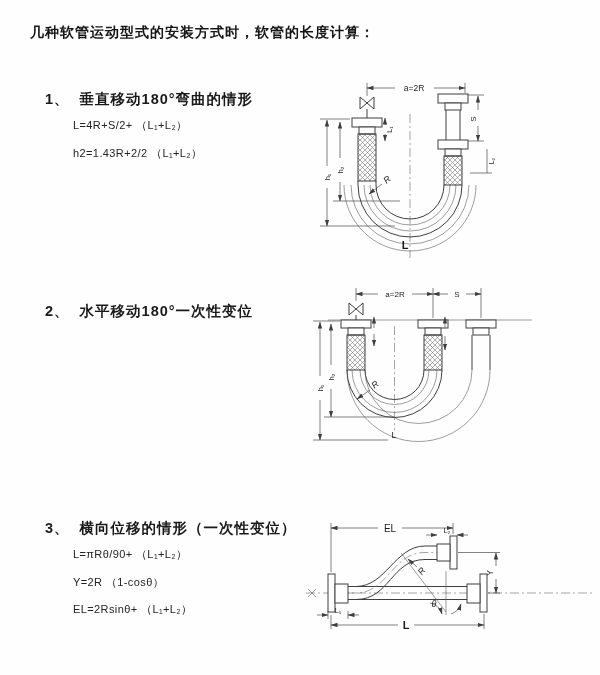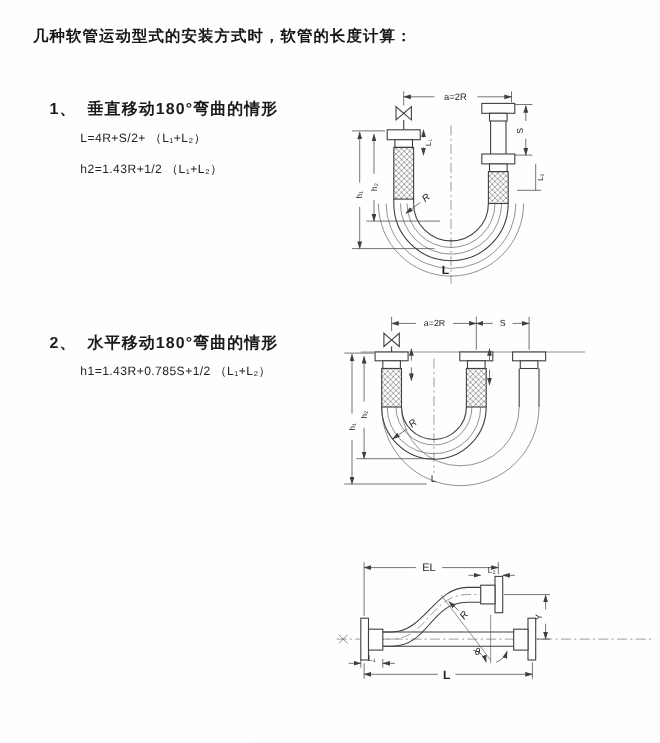--- a/index.html
+++ b/index.html
@@ -34,30 +34,37 @@
 
 <div class="page">
 
   <div class="doc-title">几种软管运动型式的安装方式时，软管的长度计算：</div>
 
   <section class="calc-section" style="top:90px;">
     <div class="sec-heading">
       <span class="num">1、</span><span>垂直移动180°弯曲的情形</span>
     </div>
     <div class="formula">L=4R+S/2+ （L₁+L₂）</div>
-    <div class="formula">h2=1.43R+1/2 （L₁+L₂）</div>
+    <div class="formula">h2=1.43R+2/2 （L₁+L₂）</div>
   </section>
 
   <section class="calc-section" style="top:302px;">
     <div class="sec-heading">
-      <span class="num">2、</span><span>水平移动180°弯曲的情形</span>
+      <span class="num">2、</span><span>水平移动180°一次性变位</span>
     </div>
-    <div class="formula">h1=1.43R+0.785S+1/2 （L₁+L₂）</div>
   </section>
 
+  <section class="calc-section" style="top:519px;">
+    <div class="sec-heading">
+      <span class="num">3、</span><span>横向位移的情形（一次性变位）</span>
+    </div>
+    <div class="formula">L=πRθ/90+ （L₁+L₂）</div>
+    <div class="formula">Y=2R （1-cosθ）</div>
+    <div class="formula">EL=2Rsinθ+ （L₁+L₂）</div>
+  </section>
 
   <div class="diagram" style="left:300px;top:70px;">
     <svg width="295" height="195" viewBox="0 0 295 195">
       <defs>
         <marker id="a1" markerWidth="8" markerHeight="6" refX="6.5" refY="2.2" orient="auto" markerUnits="userSpaceOnUse">
           <path d="M0,0 L7,2.2 L0,4.4 Z" fill="#3f3f3f"></path>
         </marker>
         <pattern id="hp1" width="5" height="5" patternUnits="userSpaceOnUse">
           <path d="M0,5 L5,0 M0,0 L5,5" stroke="#787878" stroke-width="0.6"></path>
         </pattern>
@@ -231,21 +238,21 @@
 
       <g>
         <line class="dim" x1="70" y1="110" x2="57" y2="119" marker-end="url(#a2)"></line>
         <text class="svgtxt" transform="translate(77,107) rotate(-40)" font-size="9" font-style="italic" text-anchor="middle">R</text>
       </g>
 
       <text class="svgtxt" x="94" y="158" font-size="9" text-anchor="middle">L</text>
     </svg>
   </div>
 
-  <div class="diagram" style="left:298px;top:499px;">
+  <div class="diagram" style="left:298px;top:511px;">
     <svg width="302" height="148" viewBox="0 0 302 148">
       <defs>
         <marker id="a3" markerWidth="8" markerHeight="6" refX="6.5" refY="2.2" orient="auto" markerUnits="userSpaceOnUse">
           <path d="M0,0 L7,2.2 L0,4.4 Z" fill="#3f3f3f"></path>
         </marker>
       </defs>
 
       <line class="cline" x1="8" y1="82" x2="296" y2="82"></line>
       <g>
         <line class="thin" x1="10" y1="78" x2="18" y2="86"></line>

